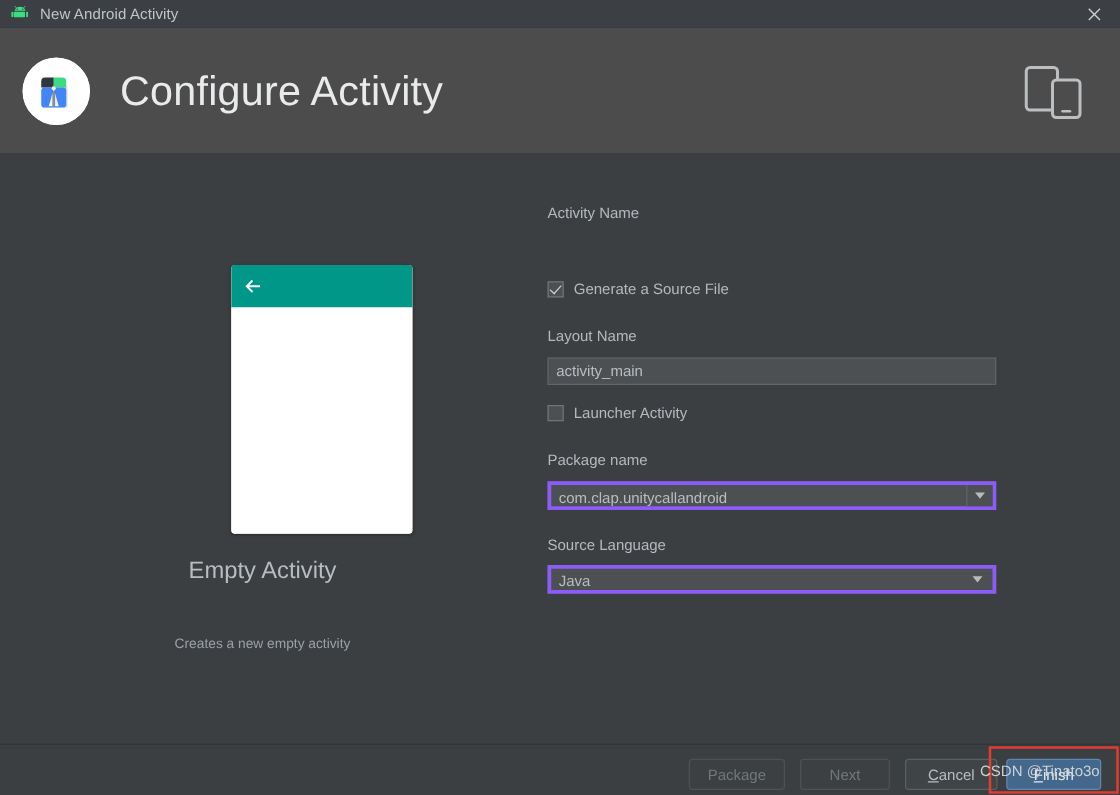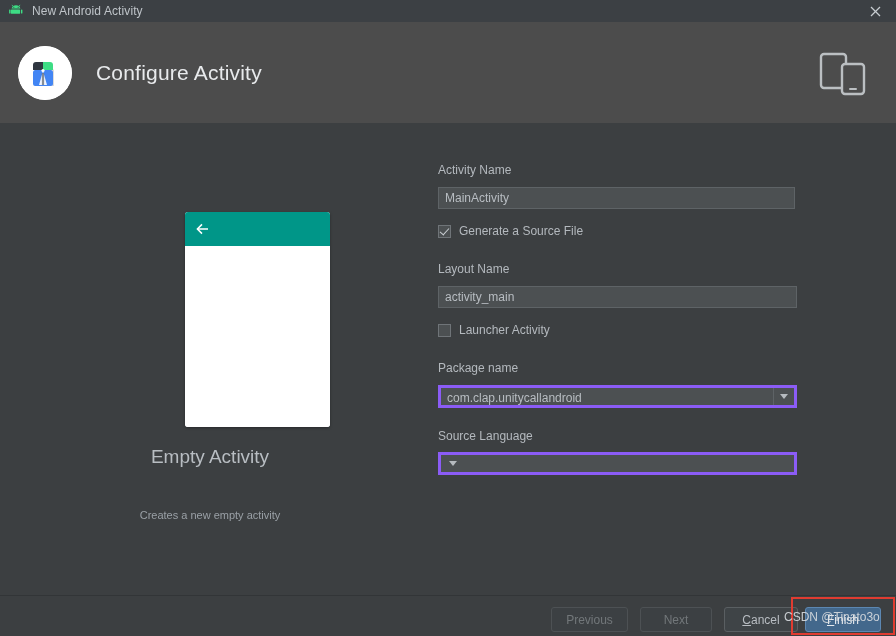--- a/index.html
+++ b/index.html
@@ -46,21 +46,21 @@
     display: flex; align-items: center;
   }
   .header-logo {
     width: 54px; height: 54px; margin-left: 18px;
     border-radius: 50%; background: #ffffff;
     position: relative; flex: none;
     overflow: hidden;
   }
   .header-title {
     margin-left: 24px;
-    font-size: 21px; color: #e8eaec;
+    font-size: 33px; color: #e8eaec;
     font-weight: 400; letter-spacing: 0.2px;
   }
   .header-device-icon {
     position: absolute; right: 26px; top: 24px;
     width: 54px; height: 54px;
   }
 
   
   .body-area {
     position: absolute; left: 0; top: 123px;
@@ -286,21 +286,20 @@
         </div>
         <div style="height:181px;background:#ffffff;"></div>
       </div>
       <div class="preview-label">Empty Activity</div>
       <div class="preview-desc">Creates a new empty activity</div>
     </div>
 
     <div class="form-col">
 
       <div class="field-label" style="left:18px; top:40px;">Activity Name</div>
-      <input class="text-input" style="left: 18px; top: 64px; width: 357px;" value="MainActivity">
 
       <div class="check-row" style="left:18px; top:101px;">
         <span class="checkbox checked"></span>
         <span class="check-label">Generate a Source File</span>
       </div>
 
       <div class="field-label" style="left:18px; top:139px;">Layout Name</div>
       <input class="text-input" style="left: 18px; top: 163px; width: 359px;" value="activity_main">
 
       <div class="check-row" style="left:18px; top:200px;">
@@ -311,30 +310,31 @@
       <div class="field-label" style="left:18px; top:238px;">Package name</div>
       <div class="combo" style="left:18px; top:262px; width:359px;">
         <div class="combo-value">com.clap.unitycallandroid</div>
         <div class="combo-arrow-btn">
           <span class="caret"></span>
         </div>
       </div>
 
       <div class="field-label" style="left:18px; top:306px;">Source Language</div>
       <div class="combo" style="left:18px; top:329px; width:359px;">
+        <div class="combo-value">Java</div>
         <div class="combo-arrow-plain">
           <span class="caret"></span>
         </div>
       </div>
 
     </div>
   </div>
 
   <div class="footer">
-    <div class="btn disabled" style="left:551px; width:77px;">Previous</div>
+    <div class="btn disabled" style="left:551px; width:77px;">Package</div>
     <div class="btn disabled" style="left:640px; width:72px;">Next</div>
     <div class="btn" style="left:724px; width:74px;">
       <span></span>
         <span class="mn">C</span>
         <span>ancel</span>
     </div>
     <div class="btn primary" style="left:805px; width:76px;">
       <span></span>
         <span class="mn">F</span>
         <span>inish</span>

